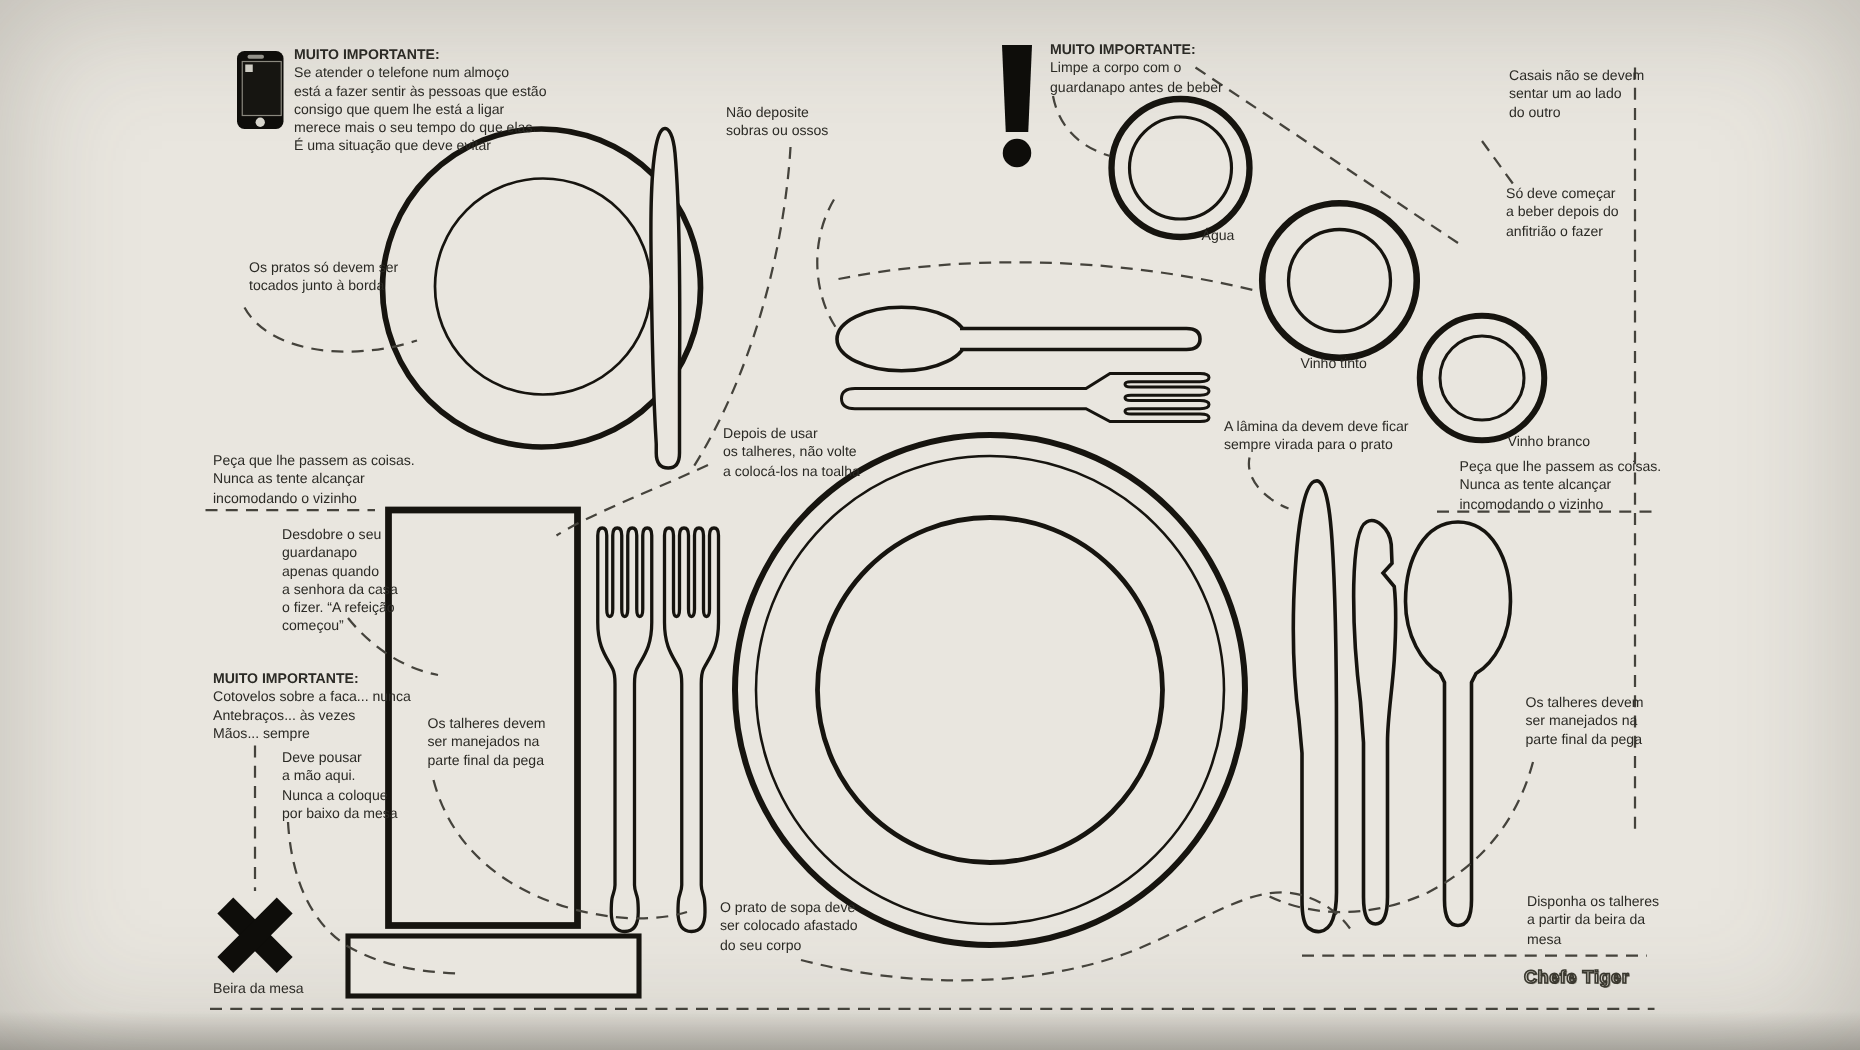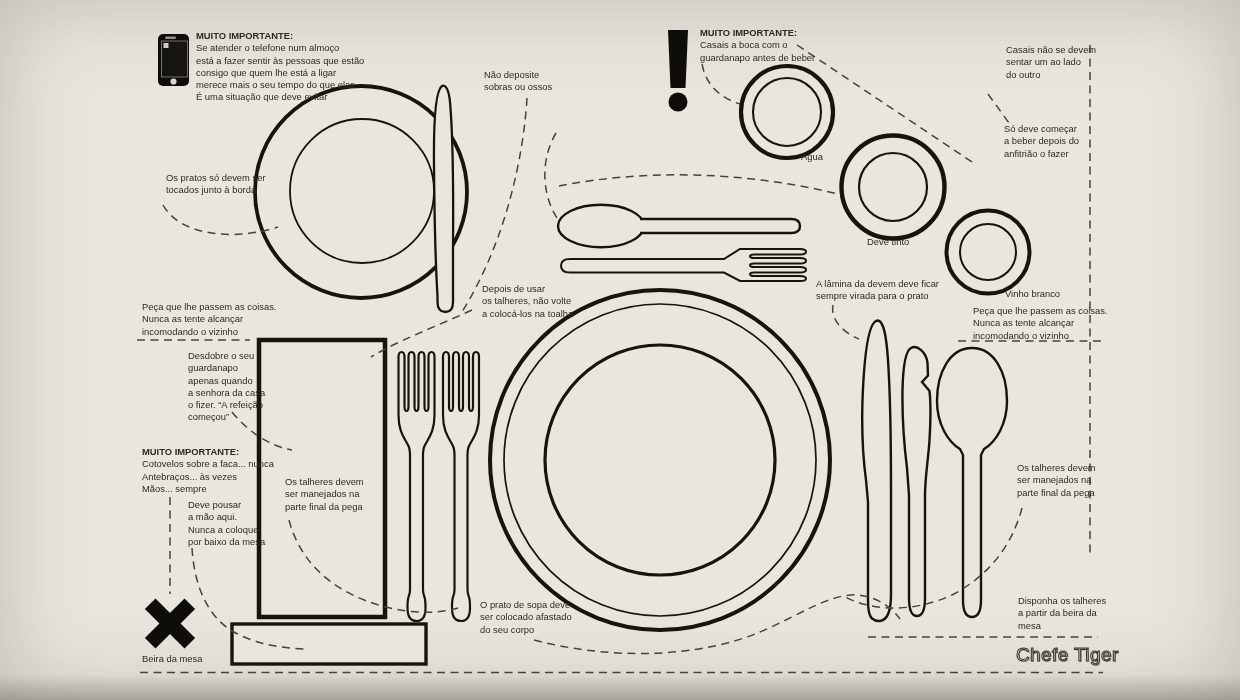--- a/index.html
+++ b/index.html
@@ -4,21 +4,21 @@
 <style>
   html,body{margin:0;padding:0;background:#c9c6bf;}
   #stage{position:relative;width:1240px;height:700px;background:#e9e6df;overflow:hidden;
          box-shadow:inset 0 0 90px rgba(80,76,66,.28);
          font-family:"Liberation Sans",sans-serif;}
   #art{position:absolute;left:0;top:0;}
   .label{position:absolute;font-size:9.4px;line-height:12.3px;color:#2b2a25;
          white-space:pre-line;}
   .label .tt{font-weight:bold;display:block;}
   .glass-label{font-size:9.4px;}
-  .sig{position:absolute;font-size:19px;font-weight:normal;letter-spacing:.4px;
+  .sig{position:absolute;font-size:12px;font-weight:bold;letter-spacing:.4px;
        color:#e3e0d7;-webkit-text-stroke:1.1px #3a382f;
        text-shadow:1px 1px 0 rgba(120,116,104,.6);}
   #bottom-shade{position:absolute;left:0;bottom:0;width:100%;height:26px;
        background:linear-gradient(to bottom, rgba(60,58,50,0), rgba(60,58,50,.30));
        pointer-events:none;}
 </style>
 </head>
 <body>
 
 <div id="stage">
@@ -134,30 +134,30 @@
 
 <div class="label" style="left:196px;top:30px"><span class="tt">MUITO IMPORTANTE:</span><span>Se atender o telefone num almoço
 está a fazer sentir às pessoas que estão
 consigo que quem lhe está a ligar
 merece mais o seu tempo do que elas.
 É uma situação que deve evitar</span></div>
 <div class="label" style="left:166px;top:172px"><span>Os pratos só devem ser
 tocados junto à borda</span></div>
 <div class="label" style="left:484px;top:69px"><span>Não deposite
 sobras ou ossos</span></div>
-<div class="label" style="left:700px;top:27px"><span class="tt">MUITO IMPORTANTE:</span><span>Casais a boca com o
+<div class="label" style="left:700px;top:27px"><span class="tt">MUITO IMPORTANTE:</span><span>Limpe a corpo com o
 guardanapo antes de beber</span></div>
 <div class="label" style="left:1006px;top:44px"><span>Casais não se devem
 sentar um ao lado
 do outro</span></div>
 <div class="label" style="left:1004px;top:123px"><span>Só deve começar
 a beber depois do
 anfitrião o fazer</span></div>
 <div class="label glass-label" style="left:801px;top:151px"><span>Água</span></div>
-<div class="label glass-label" style="left:867px;top:236px"><span>Deve tinto</span></div>
+<div class="label glass-label" style="left:867px;top:236px"><span>Vinho tinto</span></div>
 <div class="label glass-label" style="left:1005px;top:288px"><span>Vinho branco</span></div>
 <div class="label" style="left:142px;top:301px"><span>Peça que lhe passem as coisas.
 Nunca as tente alcançar
 incomodando o vizinho</span></div>
 <div class="label" style="left:973px;top:305px"><span>Peça que lhe passem as coisas.
 Nunca as tente alcançar
 incomodando o vizinho</span></div>
 <div class="label" style="left:188px;top:350px"><span>Desdobre o seu
 guardanapo
 apenas quando

